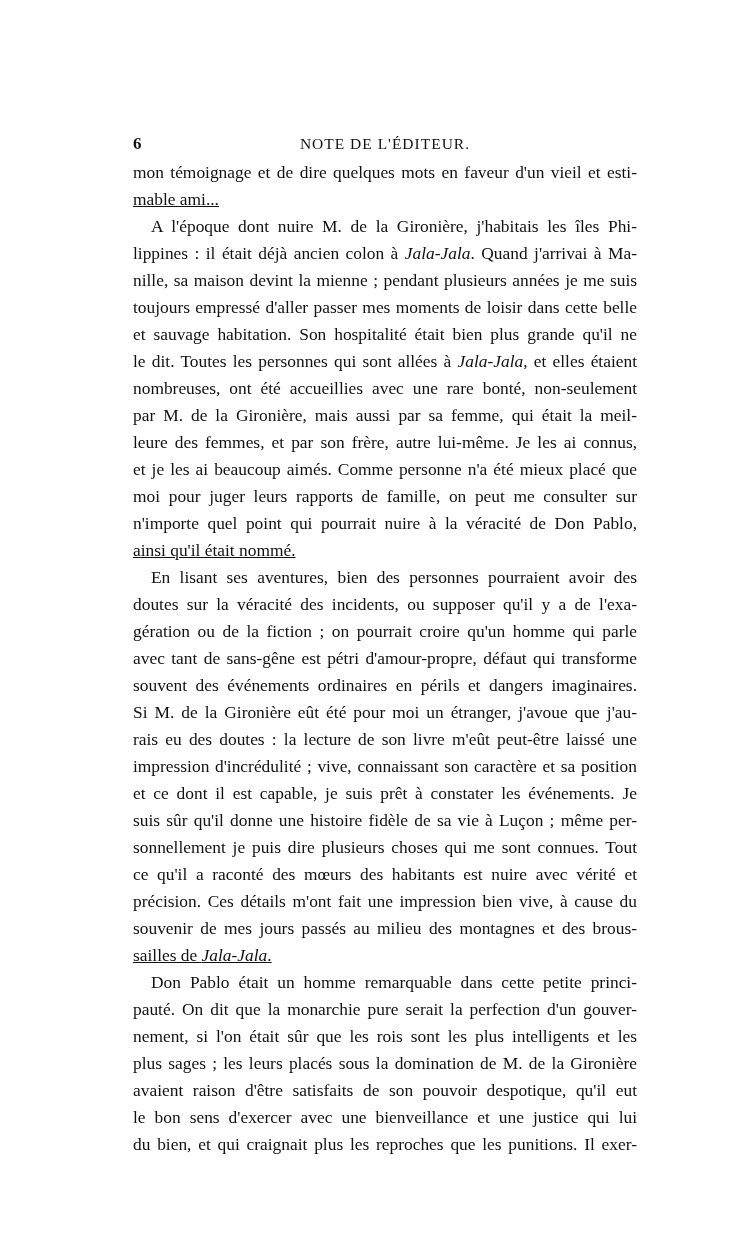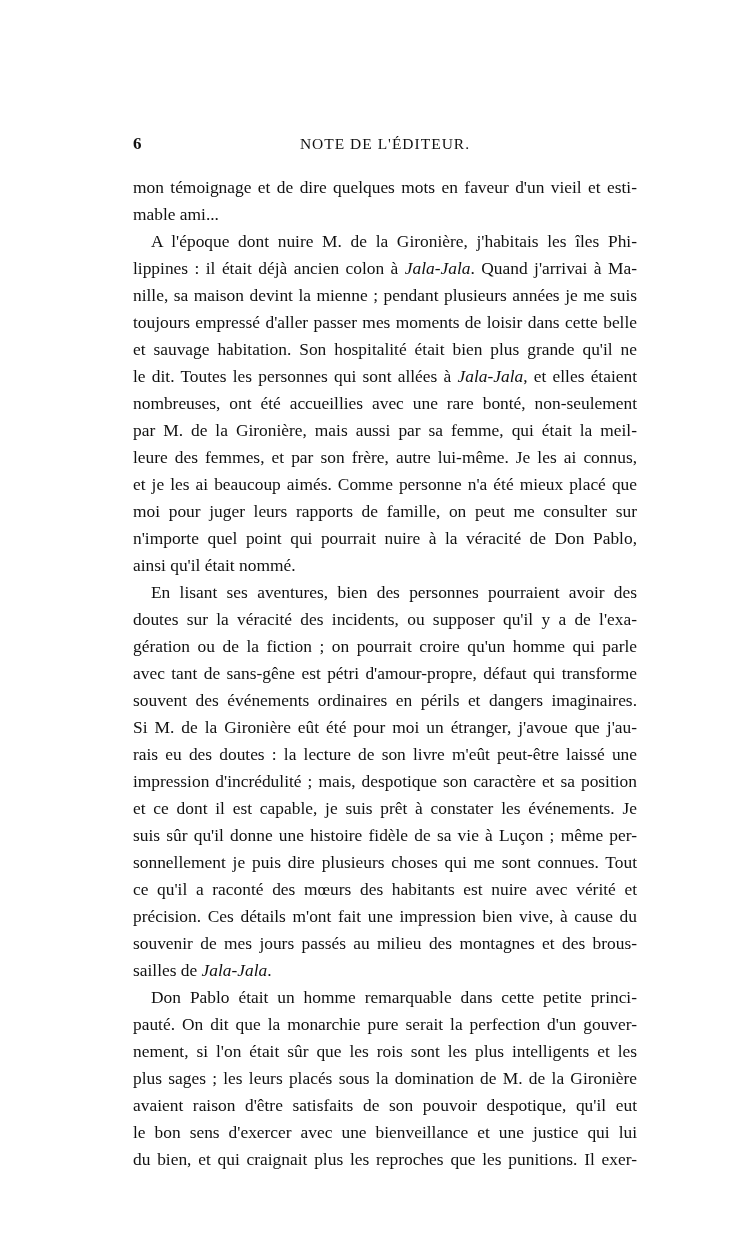--- a/index.html
+++ b/index.html
@@ -37,33 +37,34 @@
     .page-title {
       position: absolute;
       left: 0;
       right: 0;
       top: 0;
       text-align: center;
       letter-spacing: 1px;
       font-size: 15.5px;
     }
     .body-text {
-      margin-top: 15px;
+      margin-top: 0;
     }
     .line {
       display: block;
       height: 27px;
       line-height: 27px;
       font-size: 17.4px;
       white-space: nowrap;
       text-align: justify;
       text-align-last: justify;
     }
     .line.last {
       text-align-last: left;
+      text-decoration: underline;
     }
     .line.indent {
       text-indent: 18px;
     }
     .it {
       font-style: italic;
     }
   </style>
 </head>
 <body>
@@ -98,21 +99,21 @@
     </div>
 
     <div class="paragraph">
       <span class="line indent">En lisant ses aventures, bien des personnes pourraient avoir des</span>
       <span class="line">doutes sur la véracité des incidents, ou supposer qu'il y a de l'exa-</span>
       <span class="line">gération ou de la fiction ; on pourrait croire qu'un homme qui parle</span>
       <span class="line">avec tant de sans-gêne est pétri d'amour-propre, défaut qui transforme</span>
       <span class="line">souvent des événements ordinaires en périls et dangers imaginaires.</span>
       <span class="line">Si M. de la Gironière eût été pour moi un étranger, j'avoue que j'au-</span>
       <span class="line">rais eu des doutes : la lecture de son livre m'eût peut-être laissé une</span>
-      <span class="line">impression d'incrédulité ; mais, despotique son caractère et sa position</span>
+      <span class="line">impression d'incrédulité ; vive, connaissant son caractère et sa position</span>
       <span class="line">et ce dont il est capable, je suis prêt à constater les événements. Je</span>
       <span class="line">suis sûr qu'il donne une histoire fidèle de sa vie à Luçon ; même per-</span>
       <span class="line">sonnellement je puis dire plusieurs choses qui me sont connues. Tout</span>
       <span class="line">ce qu'il a raconté des mœurs des habitants est nuire avec vérité et</span>
       <span class="line">précision. Ces détails m'ont fait une impression bien vive, à cause du</span>
       <span class="line">souvenir de mes jours passés au milieu des montagnes et des brous-</span>
       <span class="line last"><span>sailles de </span><span class="it">Jala-Jala</span><span>.</span></span>
     </div>
 
     <div class="paragraph">

